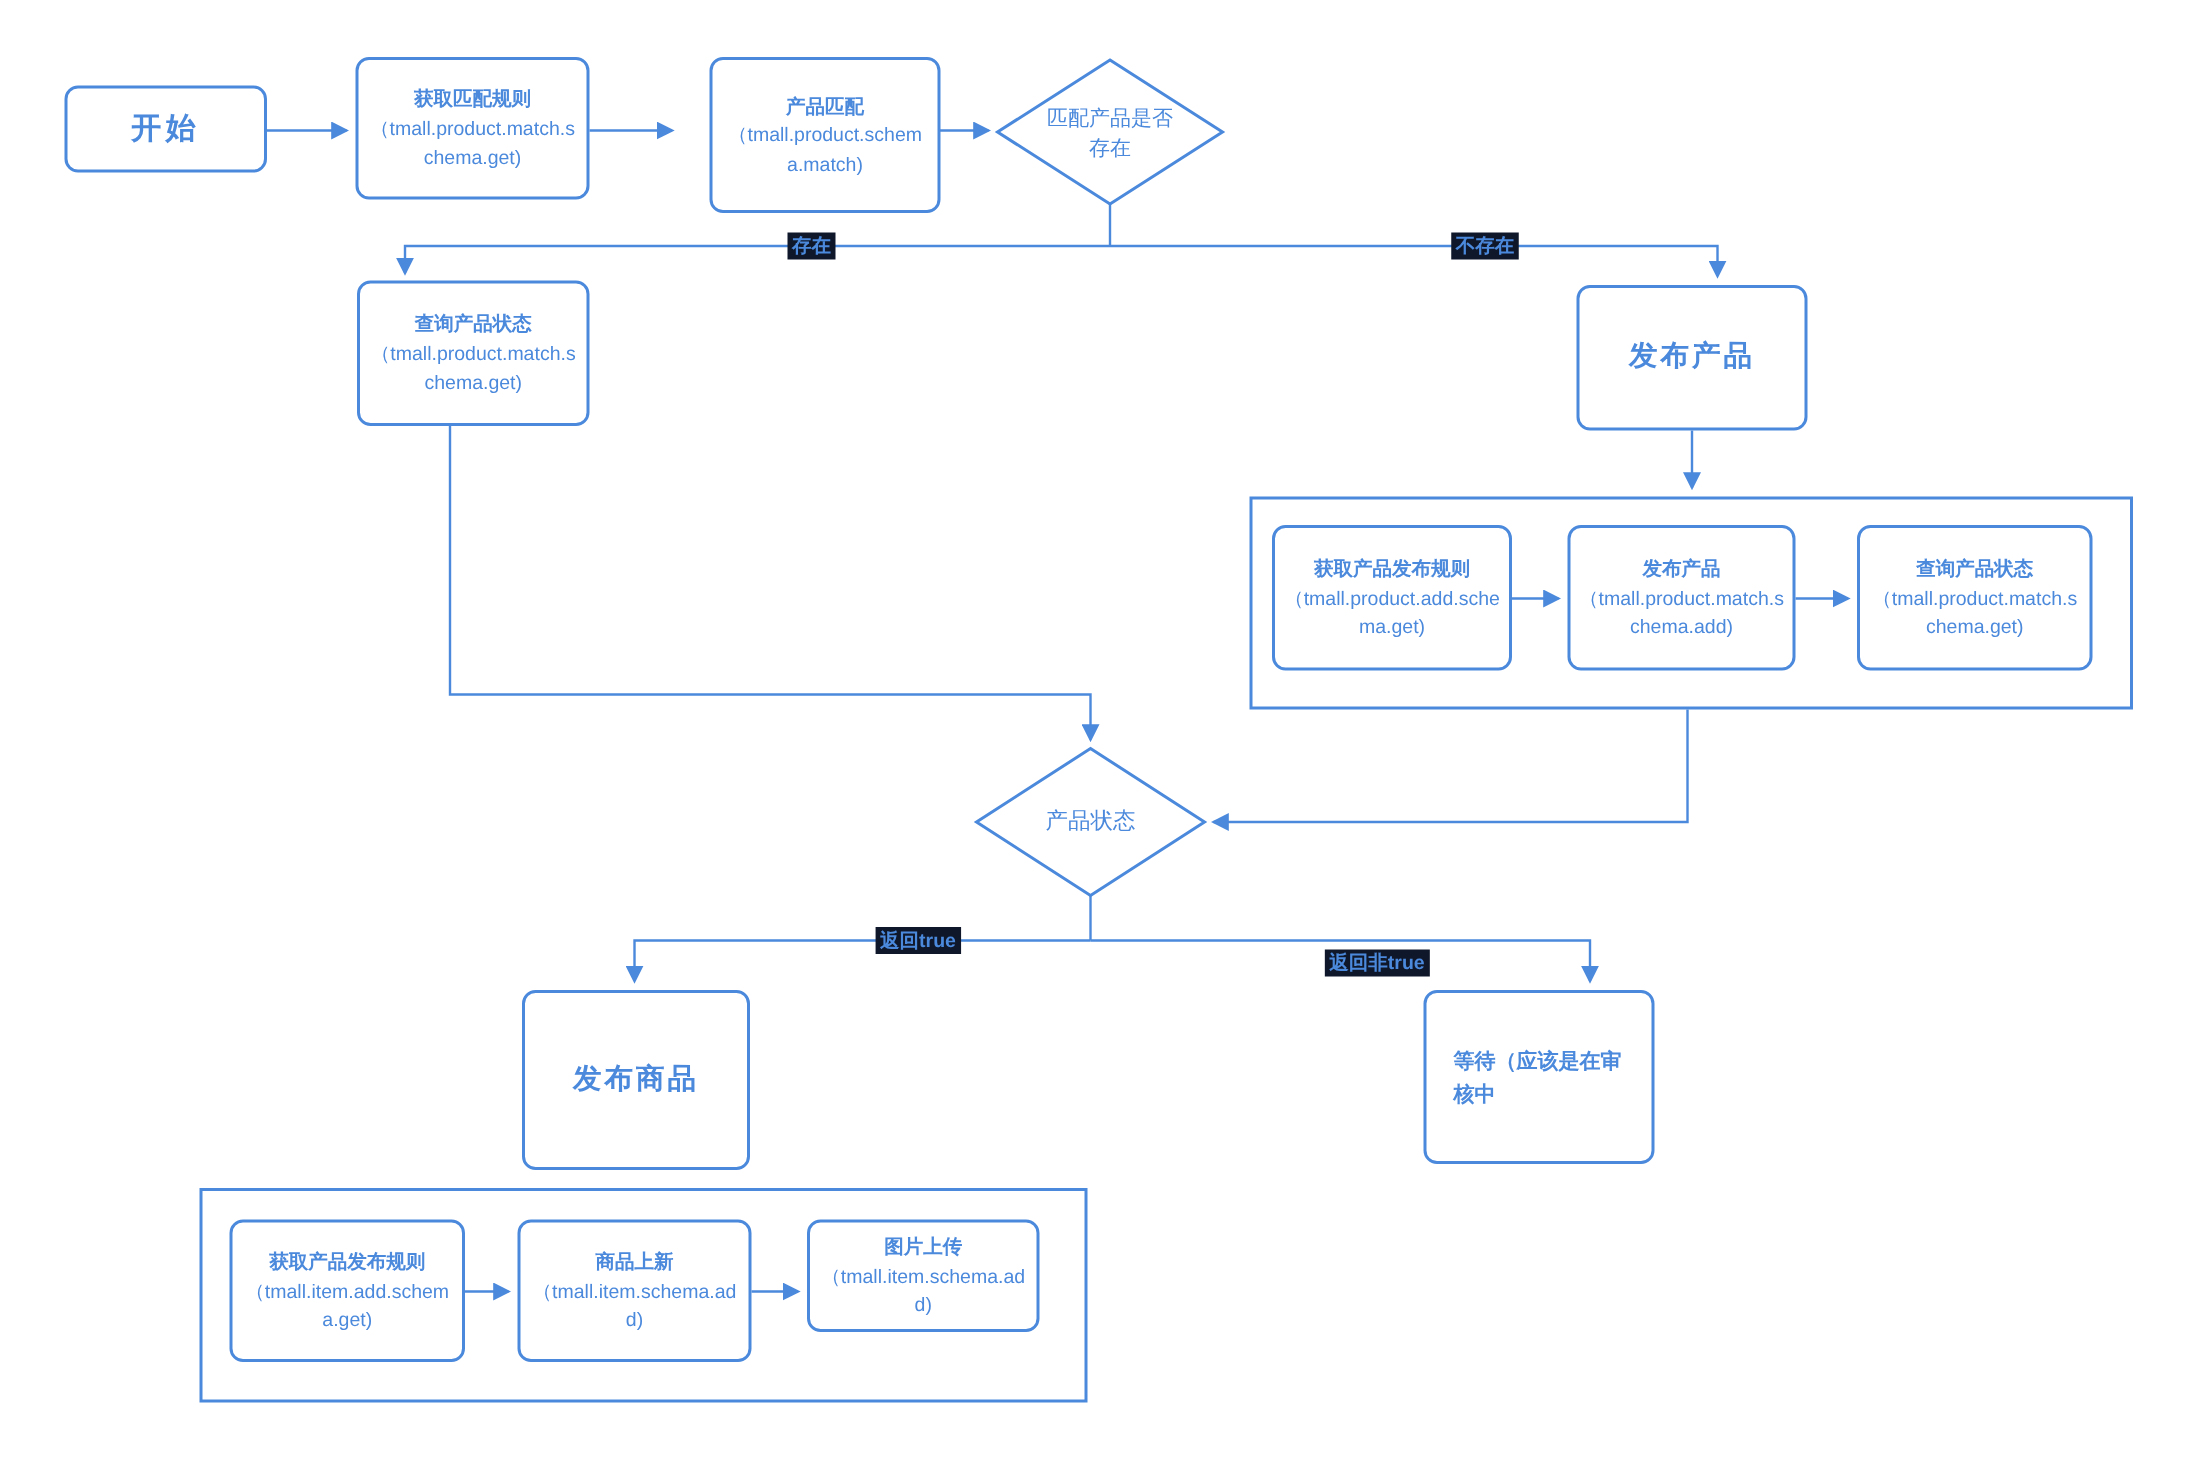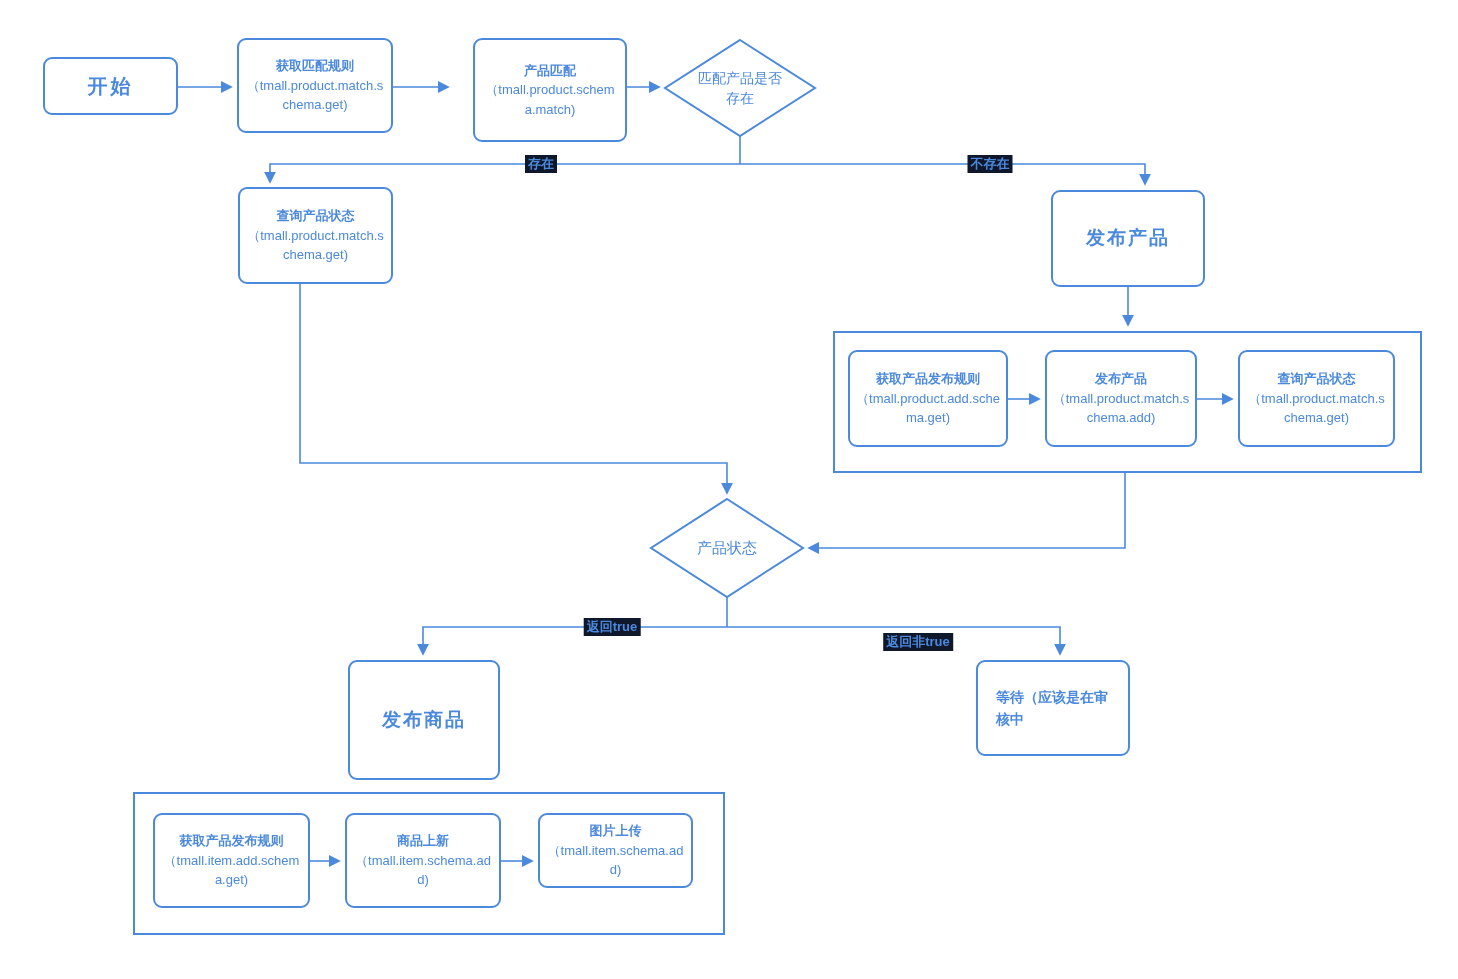--- a/index.html
+++ b/index.html
@@ -149,21 +149,21 @@
   </div>
 
   <div class="diamond-label" style="left:662px; top:520px; width:130px; height:56px; font-size:15px;">
     <span>产品状态</span>
   </div>
 
   <div class="node simple" style="left:348px; top:660px; width:152px; height:120px;">
     <span>发布商品</span>
   </div>
 
-  <div class="node left-text" style="left:976px; top:660px; width:154px; height:96px;">
+  <div class="node left-text" style="left:949px; top:660px; width:154px; height:116px;">
     <span>等待（应该是在审核中</span>
   </div>
 
   <div class="node" style="left:153px; top:813px; width:157px; height:95px;">
     <div class="title">获取产品发布规则</div>
     <div class="api">（tmall.item.add.schema.get)</div>
   </div>
 
   <div class="node" style="left:345px; top:813px; width:156px; height:95px;">
     <div class="title">商品上新</div>

